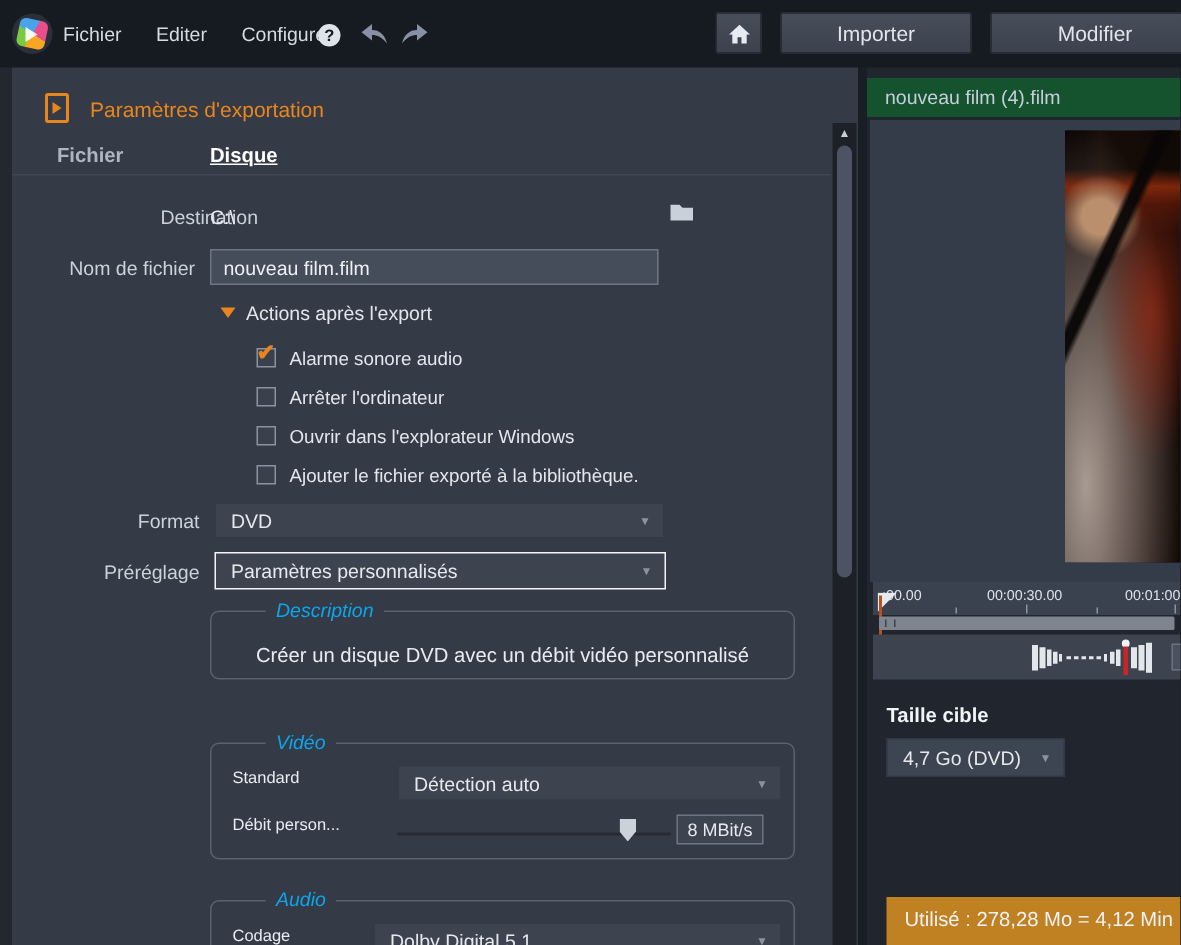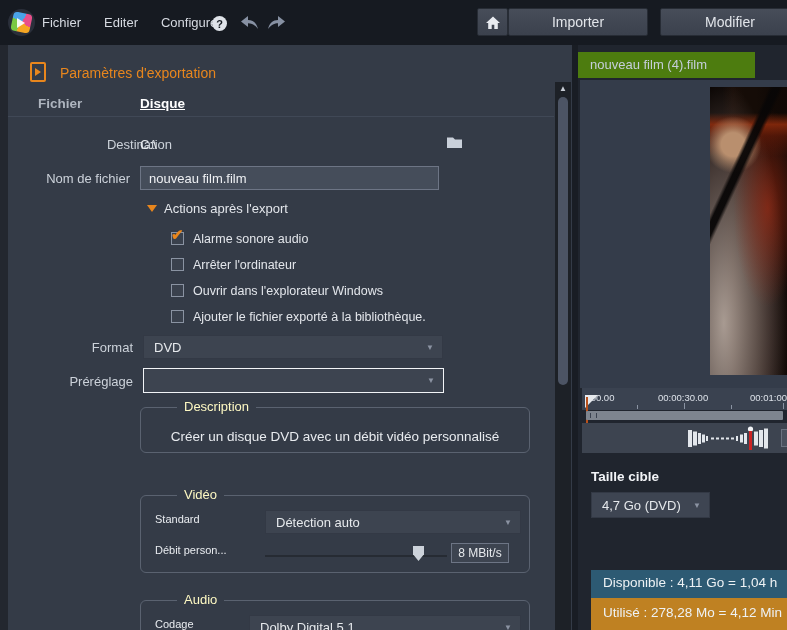--- a/index.html
+++ b/index.html
@@ -57,41 +57,41 @@
   .cb-check { position:absolute; left:0px; top:-6px; font-size:15px; font-weight:bold; color:#e8861d; }
   .cb-label { position:absolute; left:22px; top:0px; font-size:12.5px; color:#e3e6eb; white-space:nowrap; }
 
   .dropdown { position:absolute; background:#3d4450; border:1px solid #333945; color:#e6e9ec;
        font-size:13px; display:flex; align-items:center; padding:0 10px; }
   .dropdown .dd-arrow { position:absolute; right:8px; font-size:8px; color:#8b93a2; }
   #preset-dd { border:1px solid #f2f4f7; }
 
   .fieldset { position:absolute; border:1px solid #5a6270; border-radius:6px; }
   .legend { position:absolute; top:-9px; left:36px; background:#343b47; padding:0 7px;
-            font-size:13px; color:#fef9c3; }
+            font-size:13px; color:#0ea5e9;font-style:italic; }
 
   #desc-text { position:absolute; left:0; right:0; bottom:8px; text-align:center; font-size:13.5px; color:#e8ebef; }
 
   .big-label { position:absolute; font-size:11px; color:#e9ecf0; }
 
   #slider-track { position:absolute; left:124px; top:59px; width:182px; height:2px; background:#262b33; }
   #slider-handle { position:absolute; left:272px; top:50px; width:11px; height:15px; background:#ccd2da;
        clip-path:polygon(0 0,100% 0,100% 55%,50% 100%,0 55%); }
   #bitrate-box { position:absolute; left:310px; top:47px; width:58px; height:20px; background:#3d4450;
        border:1px solid #6d7585; color:#e6e9ec; font-size:12px; display:flex; align-items:center; justify-content:center; }
 
   
   #scrollbar { position:absolute; left:554px; top:45px; width:18px; height:585px; background:#343b47; }
   #sb-track { position:absolute; left:1px; top:37px; width:16px; height:548px; background:#1d2127; }
   #sb-up { position:absolute; left:0; top:2px; width:16px; text-align:center; font-size:8px; color:#c8cdd6; }
   #sb-thumb { position:absolute; left:3px; top:15px; width:10px; height:288px; background:#4c5464; border-radius:5px; }
 
   
   #preview { position:absolute; left:578px; top:45px; width:209px; height:585px; background:#20252e; overflow:hidden; }
-  #pv-titlebar { position:absolute; left:0; top:7px; width:177px; height:26px; background:#4d7c0f; }
+  #pv-titlebar { position:absolute; left:0; top:7px; width:209px; height:26px; background:#14532d; }
   #pv-title { position:absolute; left:12px; top:5px; font-size:13px; color:#c5cedb; white-space:nowrap; }
   #pv-stage { position:absolute; left:2px; top:35px; width:207px; height:308px; background:#343c4a; }
   #pv-video { position:absolute; left:130px; top:7px; width:77px; height:288px;
       background:
         linear-gradient(115deg, transparent 28%, rgba(8,6,6,.95) 30% 33%, transparent 35%),
         radial-gradient(circle at 30% 20%, #b98f6e 0 5%, rgba(185,143,110,.55) 8%, transparent 12%),
         linear-gradient(180deg, transparent 9%, rgba(150,45,12,.8) 13%, rgba(120,30,8,.5) 17%, transparent 24%),
         radial-gradient(ellipse at 75% 42%, rgba(170,45,20,.65), transparent 42%),
         radial-gradient(ellipse at 18% 82%, rgba(195,180,170,.85), rgba(120,100,95,.45) 52%, transparent 72%),
         linear-gradient(90deg, #0c0705 0 16%, rgba(30,16,10,.4) 30%, transparent 45% 60%, rgba(15,8,5,.85) 78% 100%),
@@ -141,21 +141,21 @@
   <span class="hist-arrow" style="left:267px;">
     <svg width="19" height="15" viewBox="0 0 19 15" style="transform:scaleX(-1)">
         <path d="M8 1 L8 5 C13 5 16.5 8 18 14 C14.5 9.6 11.5 8.3 8 8.3 L8 12 L1 6.5 Z" fill="#8791a3"></path>
       </svg>
   </span>
   <div class="tool-btn" style="left:477px; width:31px;">
     <svg width="16" height="15" viewBox="0 0 16 15">
         <path d="M8 1.5 L15 8 H12.8 V14 H9.3 V9.8 H6.7 V14 H3.2 V8 H1 Z" fill="#e8ebf0"></path>
       </svg>
   </div>
-  <div class="tool-btn" style="left:508px; width:140px;">Importer</div>
+  <div class="tool-btn" style="left:520px; width:128px;">Importer</div>
   <div class="tool-btn" style="left:660px; width:140px;">Modifier</div>
 </div>
 
 <div id="left-strip"></div>
 
 <div id="panel">
   <div id="exp-icon"></div>
   <div id="panel-title">Paramètres d'exportation</div>
 
   <span class="tab" id="tab-file">Fichier</span>
@@ -195,20 +195,21 @@
   </div>
 
   <span class="flabel" style="top:295px; width:125px;">Format</span>
   <div class="dropdown" style="left:135px; top:290px; width:300px; height:24px;">
     <span>DVD</span>
     <span class="dd-arrow">▼</span>
   </div>
 
   <span class="flabel" style="top:329px; width:125px;">Préréglage</span>
   <div class="dropdown" id="preset-dd" style="left:135px; top:323px; width:301px; height:25px;">
+    <span>Paramètres personnalisés</span>
     <span class="dd-arrow">▼</span>
   </div>
 
   <div class="fieldset" style="left:132px; top:362px; width:390px; height:46px;">
     <span class="legend">Description</span>
     <div id="desc-text">Créer un disque DVD avec un débit vidéo personnalisé</div>
   </div>
 
   <div class="fieldset" style="left:132px; top:450px; width:390px; height:78px;padding-left:28px;">
     <span class="legend">Vidéo</span>
@@ -288,20 +289,17 @@
     </span>
     <div id="zoom-plus"></div>
   </div>
 
   <div id="target-section">
     <span id="target-label">Taille cible</span>
     <div class="dropdown" id="target-dd">
       <span>4,7 Go (DVD)</span>
       <span class="dd-arrow">▼</span>
     </div>
-    <div class="size-bar" id="bar-available">
-      <span>Disponible : 4,11 Go = 1,04 h</span>
-    </div>
     <div class="size-bar" id="bar-used">
       <span>Utilisé : 278,28 Mo = 4,12 Min</span>
     </div>
   </div>
 </div>
 
 </body></html>

